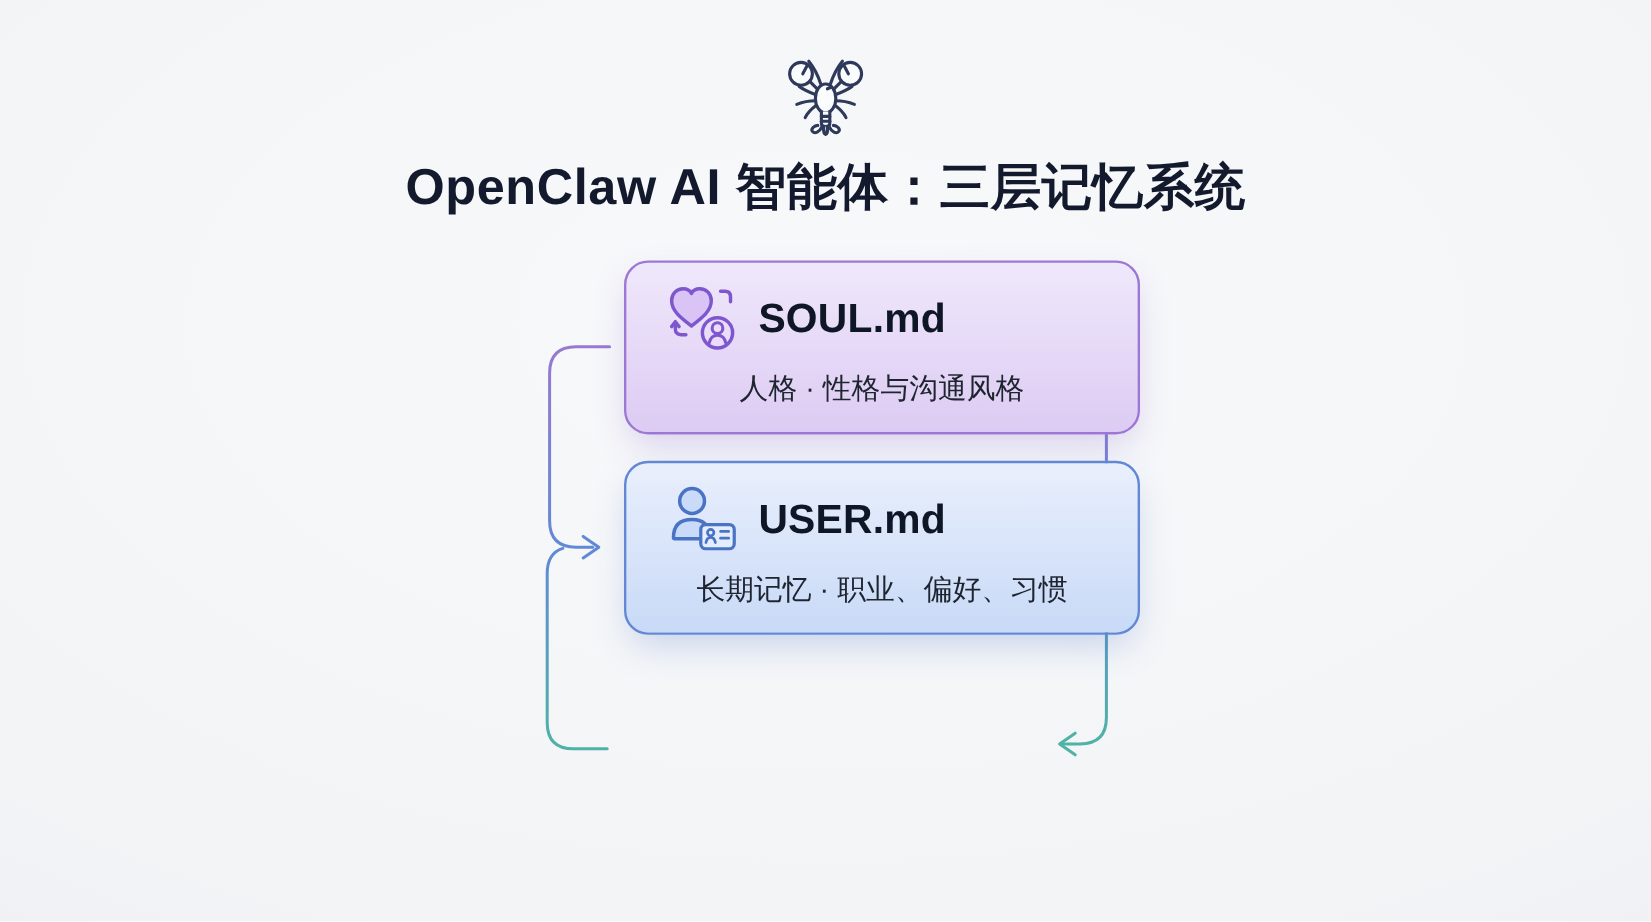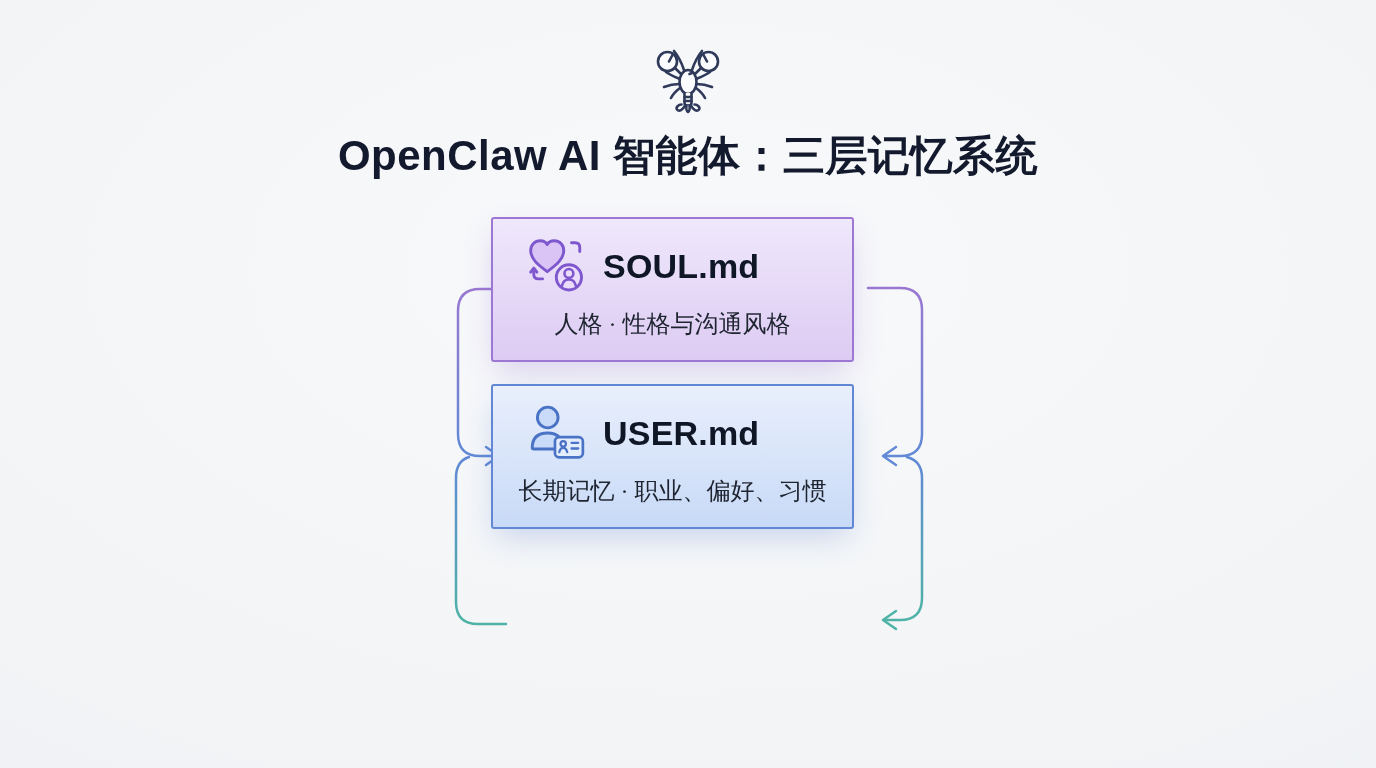--- a/index.html
+++ b/index.html
@@ -15,35 +15,35 @@
     position:absolute;top:44px;left:50%;transform:translateX(-50%);
     width:76px;height:76px;
   }
   .page-title{
     position:absolute;top:128px;left:0;width:100%;
     text-align:center;font-size:42px;font-weight:700;color:#141a2e;
     letter-spacing:0.5px;
   }
   .connectors{position:absolute;top:0;left:0;pointer-events:none;}
   .card{
-    position:absolute;left:491px;width:363px;height:145px;
-    border:2px solid;border-radius:3px;box-sizing:border-box;
+    position:absolute;left:520px;width:430px;height:145px;
+    border:2px solid;border-radius:20px;box-sizing:border-box;
   }
   .card-soul{top:217px;box-shadow:0 12px 30px -6px rgba(124,88,200,.28);}
   .card-user{top:384px;box-shadow:0 12px 30px -6px rgba(70,110,200,.28);padding-left:14px;}
   .card-memory{top:551px;box-shadow:0 12px 30px -6px rgba(40,150,135,.28);}
   .card-header{
     position:absolute;left:32px;top:16px;height:62px;
     display:flex;align-items:center;gap:16px;
   }
   .icon-box{width:62px;height:62px;display:flex;align-items:center;justify-content:center;}
   .card-title{font-size:34px;font-weight:600;color:#0f1626;letter-spacing:0.2px;}
   .card-subtitle{
     position:absolute;left:0;right:0;top:89px;
-    text-align:center;font-size:24px;font-weight:500;color:#1e2430;font-family:Liberation Serif, serif;
+    text-align:center;font-size:24px;font-weight:500;color:#1e2430;
   }
 </style>
 </head>
 <body>
 
 <div class="stage">
 
   <svg class="logo" viewBox="0 0 76 76">
     <g stroke="#2f3a5a" stroke-width="2.6" fill="none" stroke-linecap="round" stroke-linejoin="round">
       <path d="M34 26 C32 20 29 13 24 7"></path>

